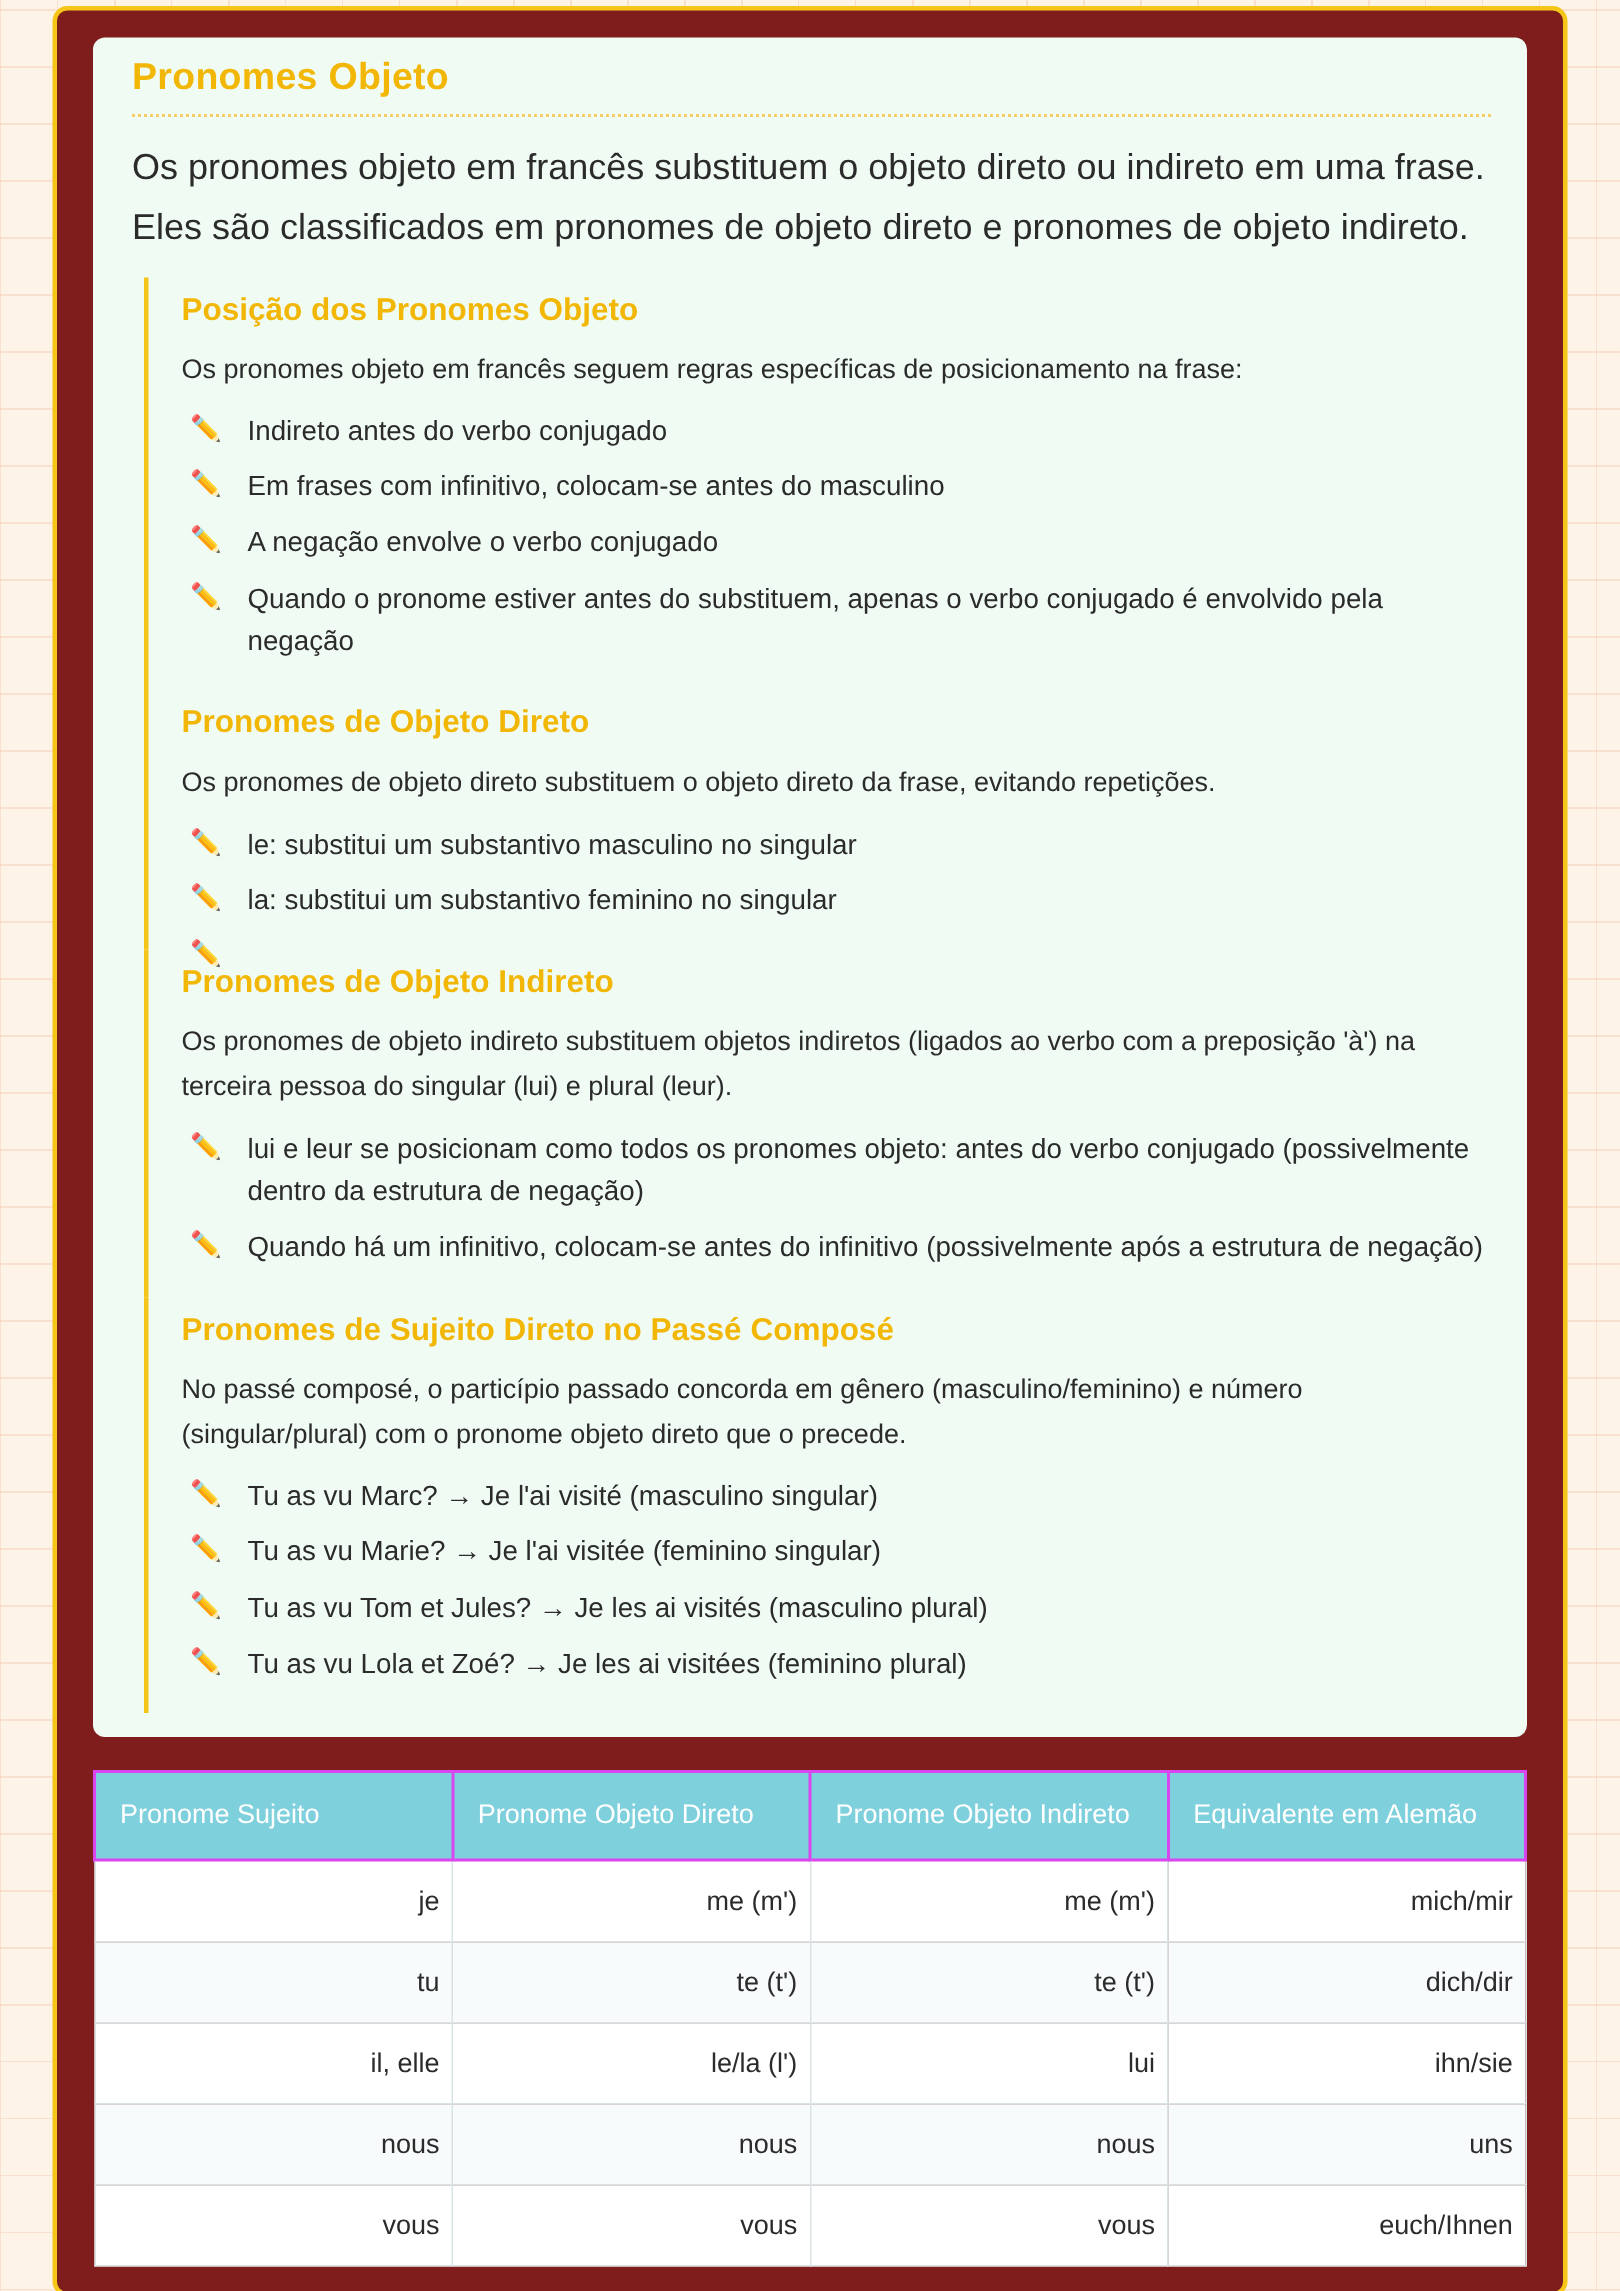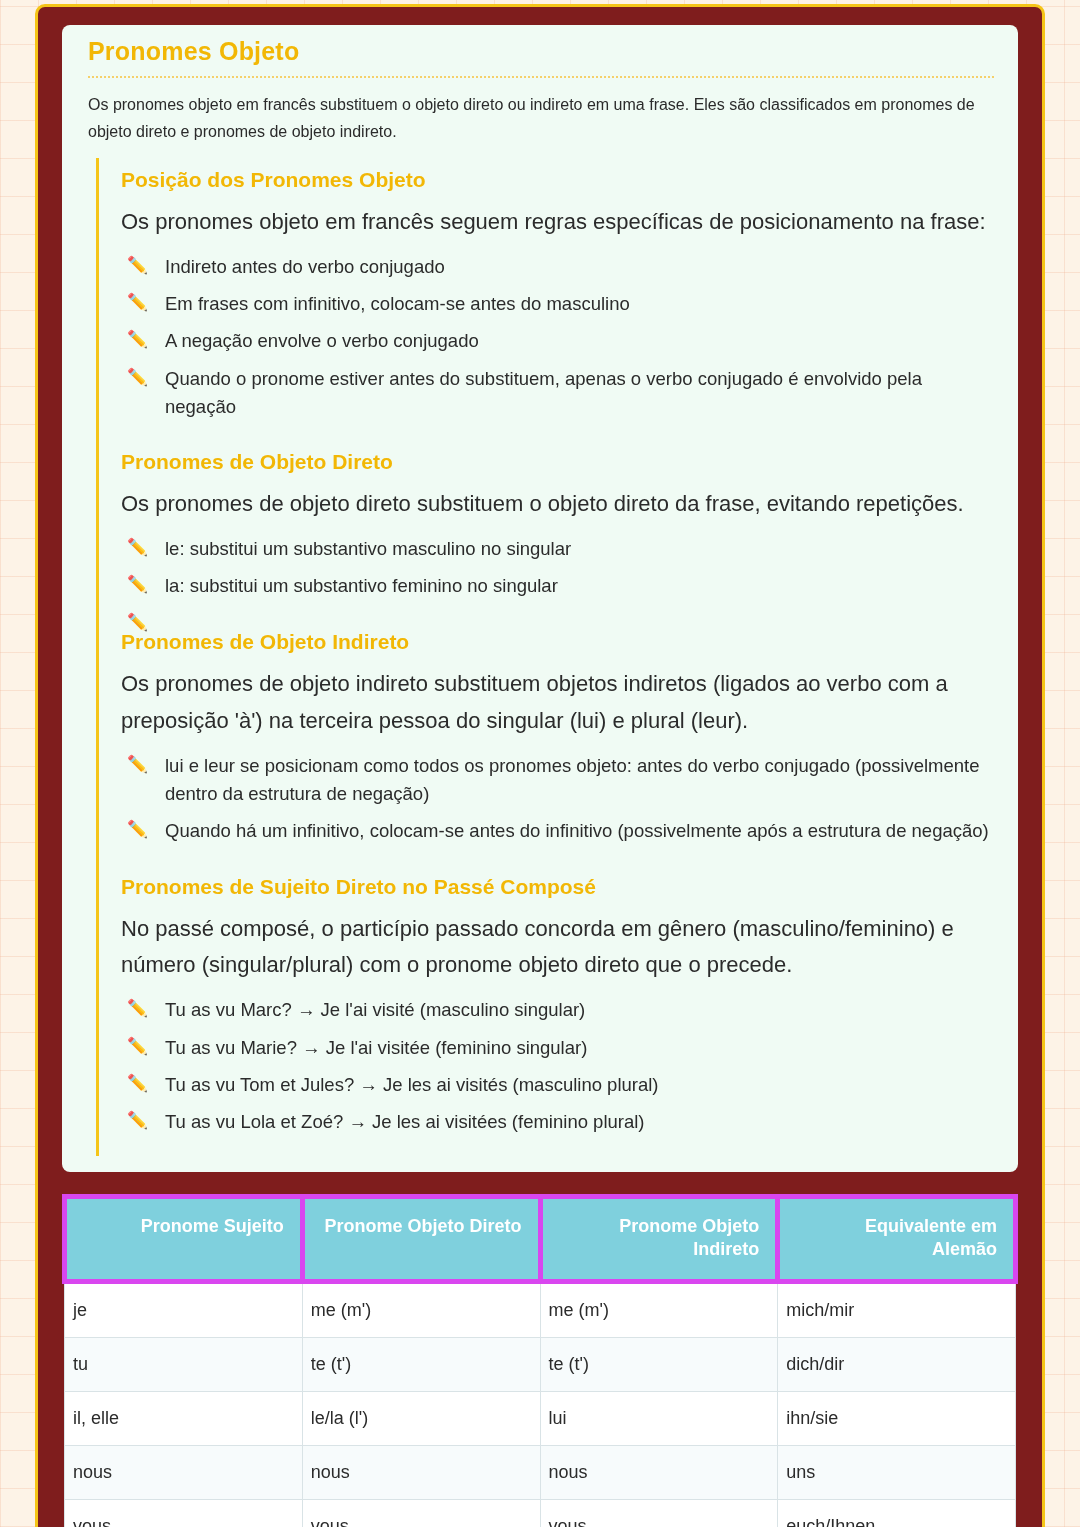--- a/index.html
+++ b/index.html
@@ -49,38 +49,38 @@
     color: #f2b705;
     margin: 6px 0 10px 14px;
     font-weight: bold;
     letter-spacing: .2px;
   }
   .title-rule {
     border-bottom: 2px dotted #f5d06a;
     margin: 0 12px 14px 14px;
   }
   p.intro {
-    font-size: 16px;
+    font-size: 24px;
     line-height: 1.68;
     color: #2b2b2b;
     margin: 0 14px 12px 14px;
   }
   .section {
     border-left: 3px solid #f5c518;
     margin: 0 10px 0 22px;
     padding: 6px 0 10px 22px;
   }
   h2.sec-title {
     font-size: 21px;
     color: #f2b705;
     font-weight: bold;
     margin: 4px 0 12px 0;
   }
   p.sec-text {
-    font-size: 22px;
+    font-size: 18px;
     line-height: 1.68;
     color: #2b2b2b;
     margin: 0 0 12px 0;
   }
   ul.bullets {
     list-style: none;
     margin: 0 0 4px 0;
     padding: 0;
   }
   ul.bullets li {
@@ -101,30 +101,30 @@
   table.pron-table {
     width: 100%;
     border-collapse: collapse;
     margin: 22px 0 0 0;
     table-layout: fixed;
   }
   table.pron-table thead th {
     background: #7fd0dd;
     color: #ffffff;
     font-size: 18px;
-    font-weight: bold;
-    text-align: right;
+    font-weight: normal;
+    text-align: left;
     padding: 16px 16px 18px 16px;
     line-height: 1.28;
-    border: 5px solid #d946ef;
+    border: 2px solid #d946ef;
     vertical-align: top;
   }
   table.pron-table tbody td {
     border: 1px solid #d9e3e6;
-    text-align: left;
+    text-align: right;
     font-size: 18px;
     color: #2b2b2b;
     padding: 16px 8px;
   }
   table.pron-table tbody tr:nth-child(even) td {
     background: #f7fbfc;
   }
   table.pron-table tbody tr:nth-child(odd) td {
     background: #ffffff;
   }

